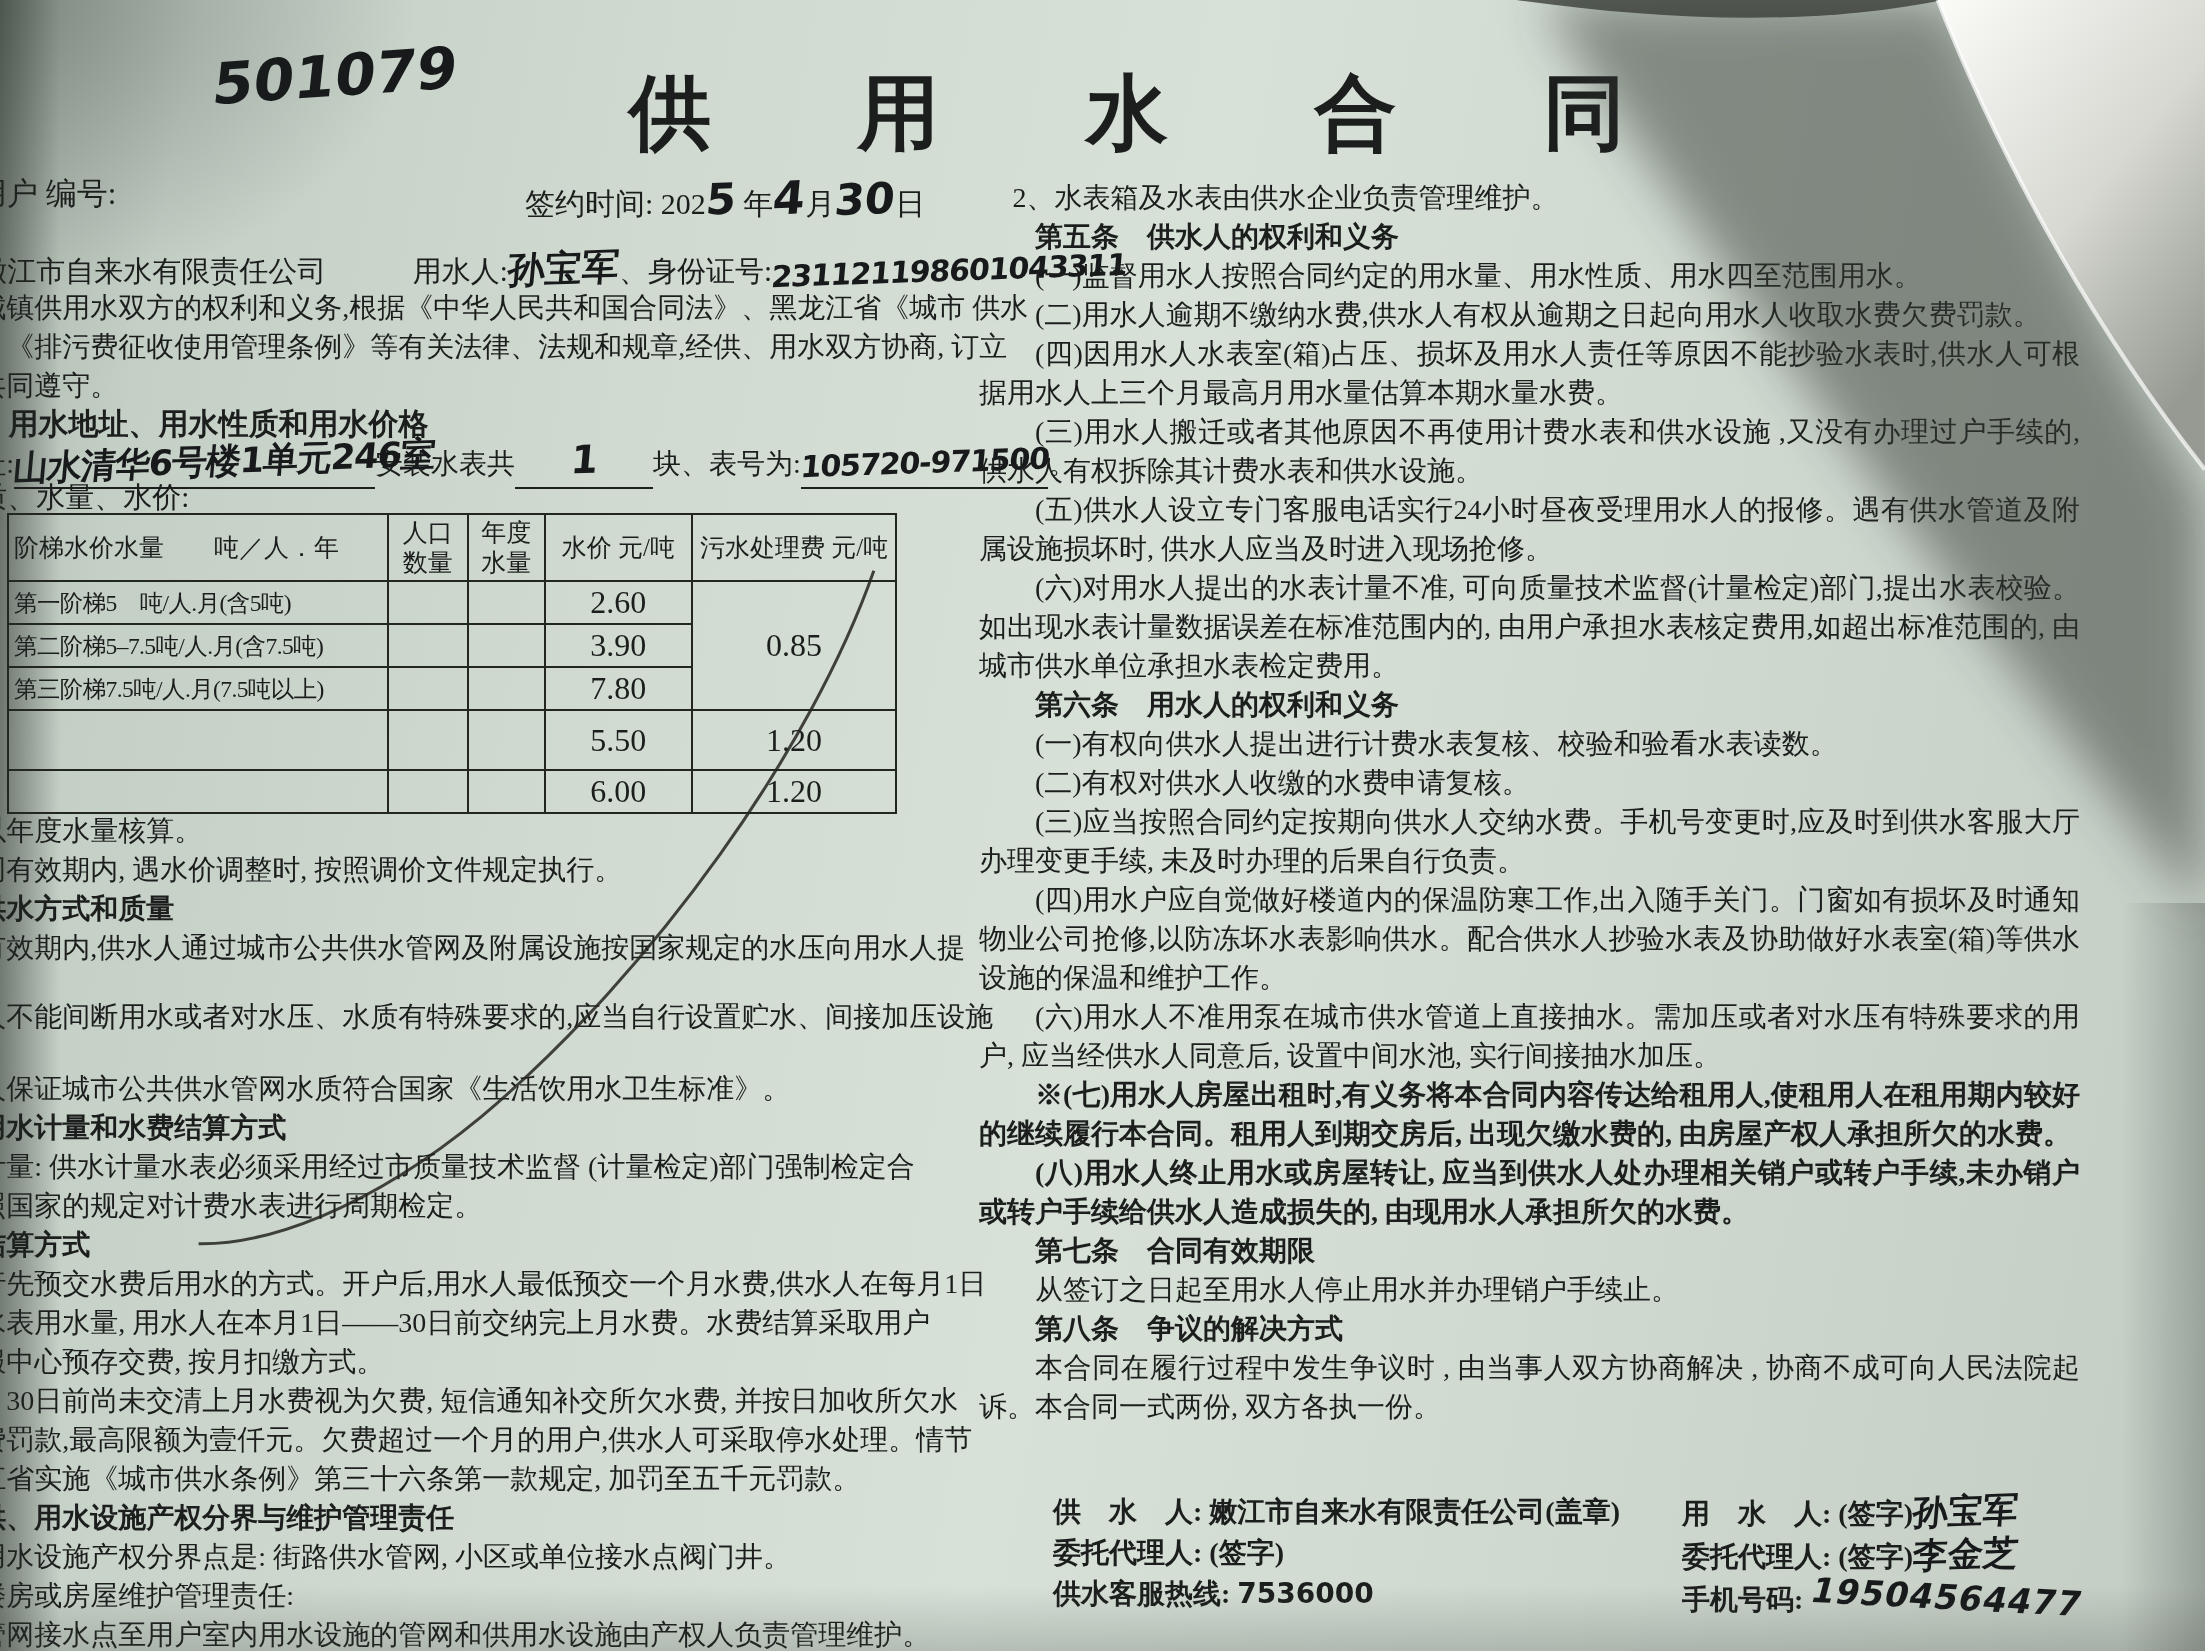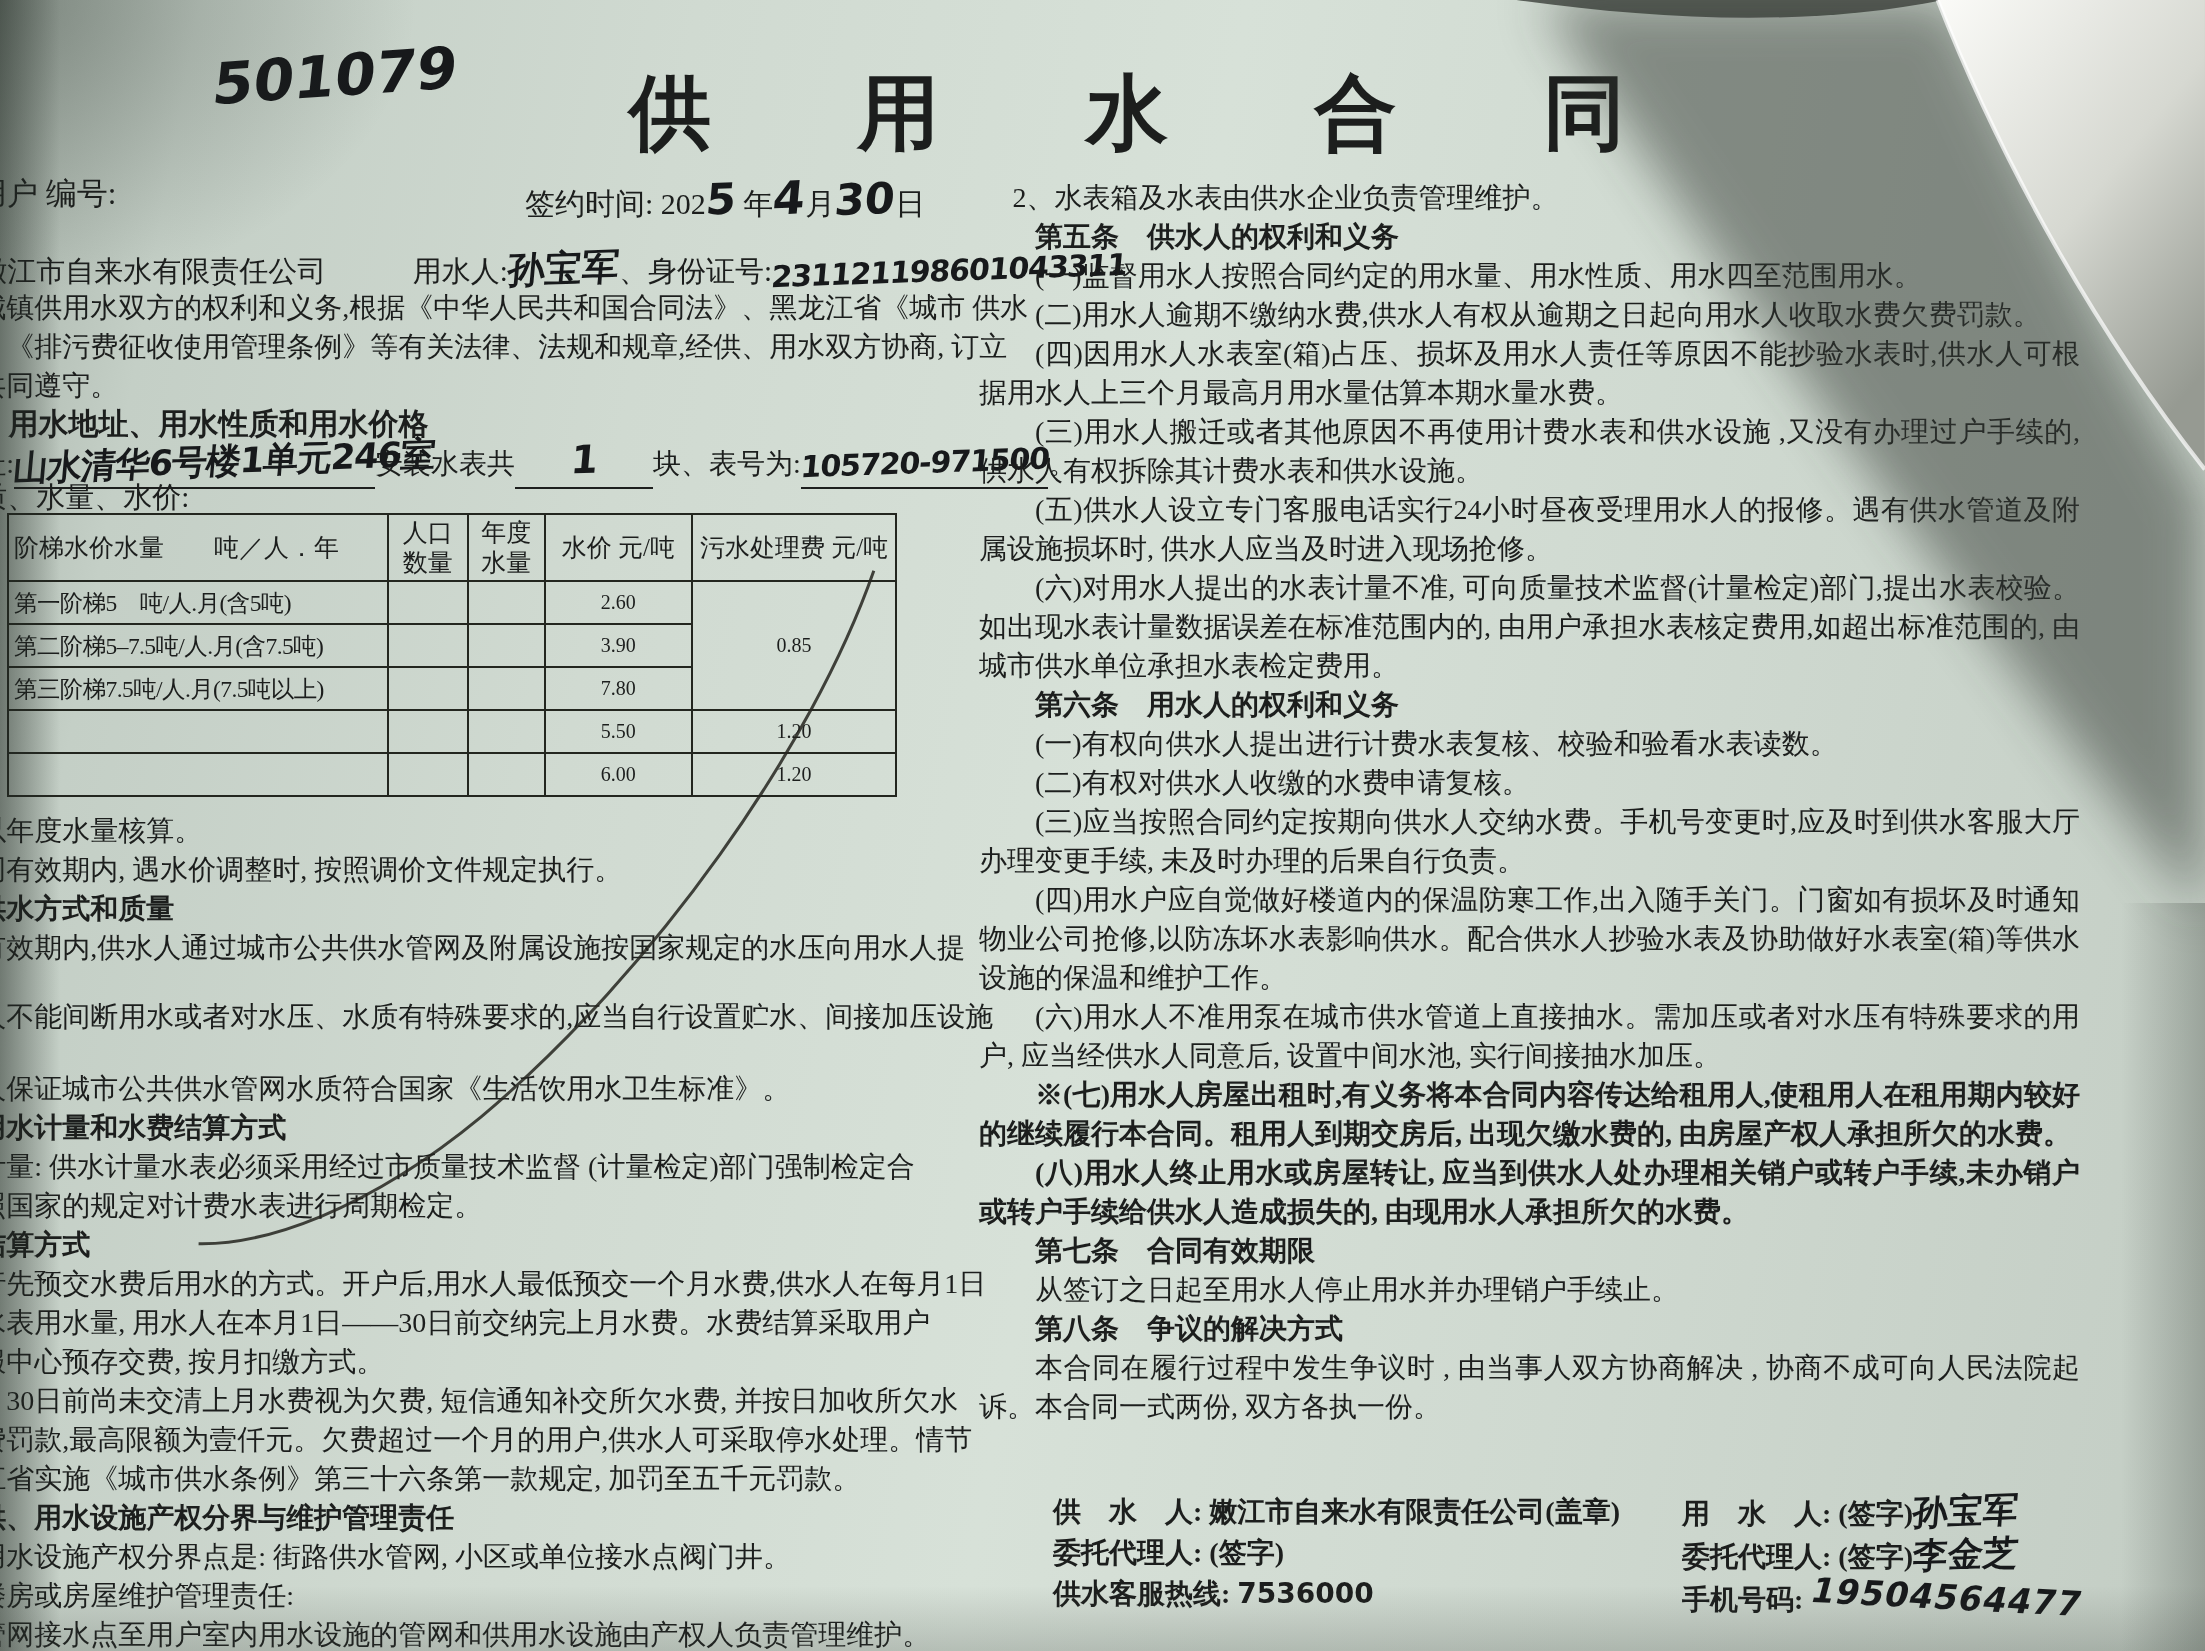--- a/index.html
+++ b/index.html
@@ -21,21 +21,21 @@
   .rp.b{font-weight:bold;}
   .rp.i1{text-indent:1.2em;}
   
   #title{font-size:82px;font-weight:bold;letter-spacing:63px;white-space:nowrap;}
   
   table.price{border-collapse:collapse;table-layout:fixed;}
   table.price td,table.price th{border:2.4px solid #23261f;overflow:hidden;
       font-weight:normal;padding:0 4.8px;}
   table.price th{font-size:25px;line-height:30px;}
   td.tier{font-size:23.5px;letter-spacing:-0.6px;white-space:nowrap;text-align:left;}
-  td.val{font-size:20px;text-align:center;}
+  td.val{font-size:32px;text-align:center;}
   
   .ul{display:inline-block;border-bottom:2.4px solid #1d1f1e;text-align:center;}
   
   .sig{font-size:28px;line-height:41px;white-space:nowrap;}
   
   .vleft{left:0;top:0;width:60px;height:100%;background:linear-gradient(90deg,rgba(33,41,35,.5),rgba(33,41,35,0));pointer-events:none;}
   .vtopleft{left:0;top:0;width:421px;height:301px;background:radial-gradient(ellipse at 0 0,rgba(33,41,35,.35),rgba(33,41,35,0) 70%);pointer-events:none;}
   .vbottom{left:0;bottom:0;width:100%;height:66px;background:linear-gradient(0deg,rgba(56,63,56,.22),rgba(56,63,56,0));pointer-events:none;}
   .vrightlow{right:0;top:903px;width:84px;height:749px;background:linear-gradient(270deg,rgba(56,63,56,.3),rgba(56,63,56,0));pointer-events:none;}
 </style>
@@ -103,21 +103,21 @@
       <td></td>
       <td></td>
       <td class="val">3.90</td>
     </tr>
     <tr style="height:43px;">
       <td class="tier">第三阶梯7.5吨/人.月(7.5吨以上)</td>
       <td></td>
       <td></td>
       <td class="val">7.80</td>
     </tr>
-    <tr style="height:43px;">
+    <tr style="height:60px;">
       <td class="tier"></td>
       <td></td>
       <td></td>
       <td class="val">5.50</td>
       <td class="val">1.20</td>
     </tr>
     <tr style="height:43px;">
       <td class="tier"></td>
       <td></td>
       <td></td>

